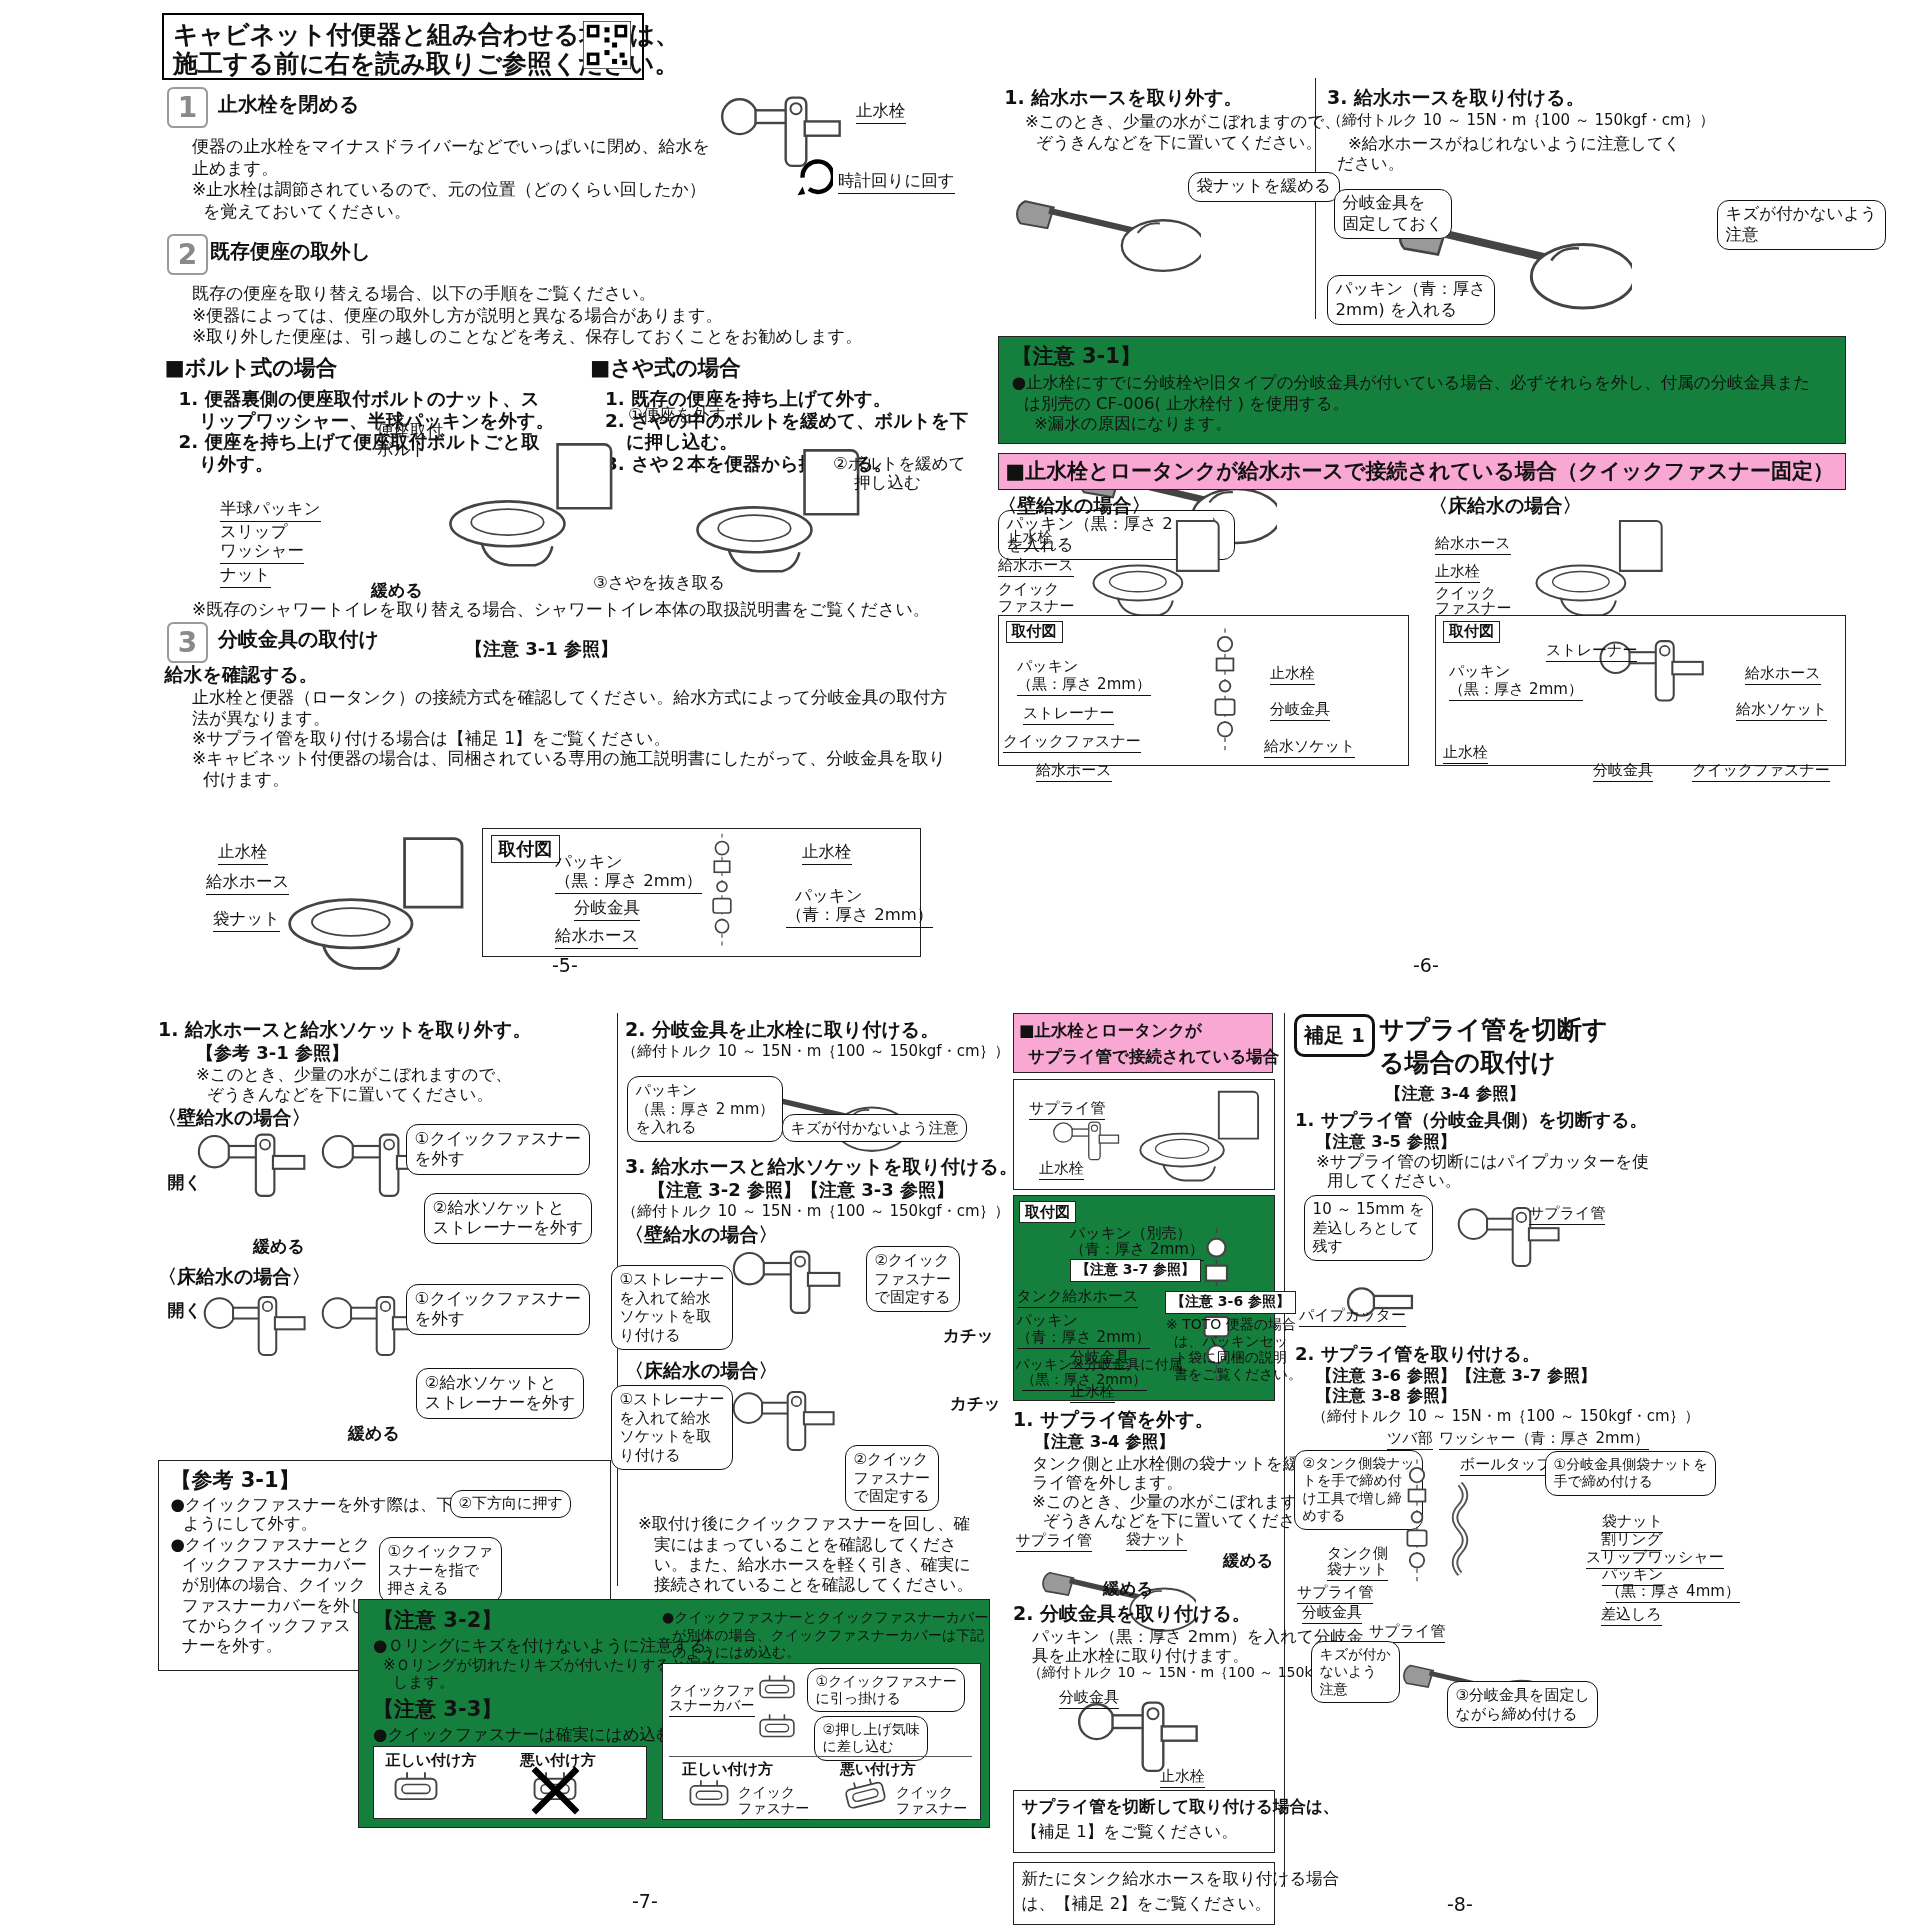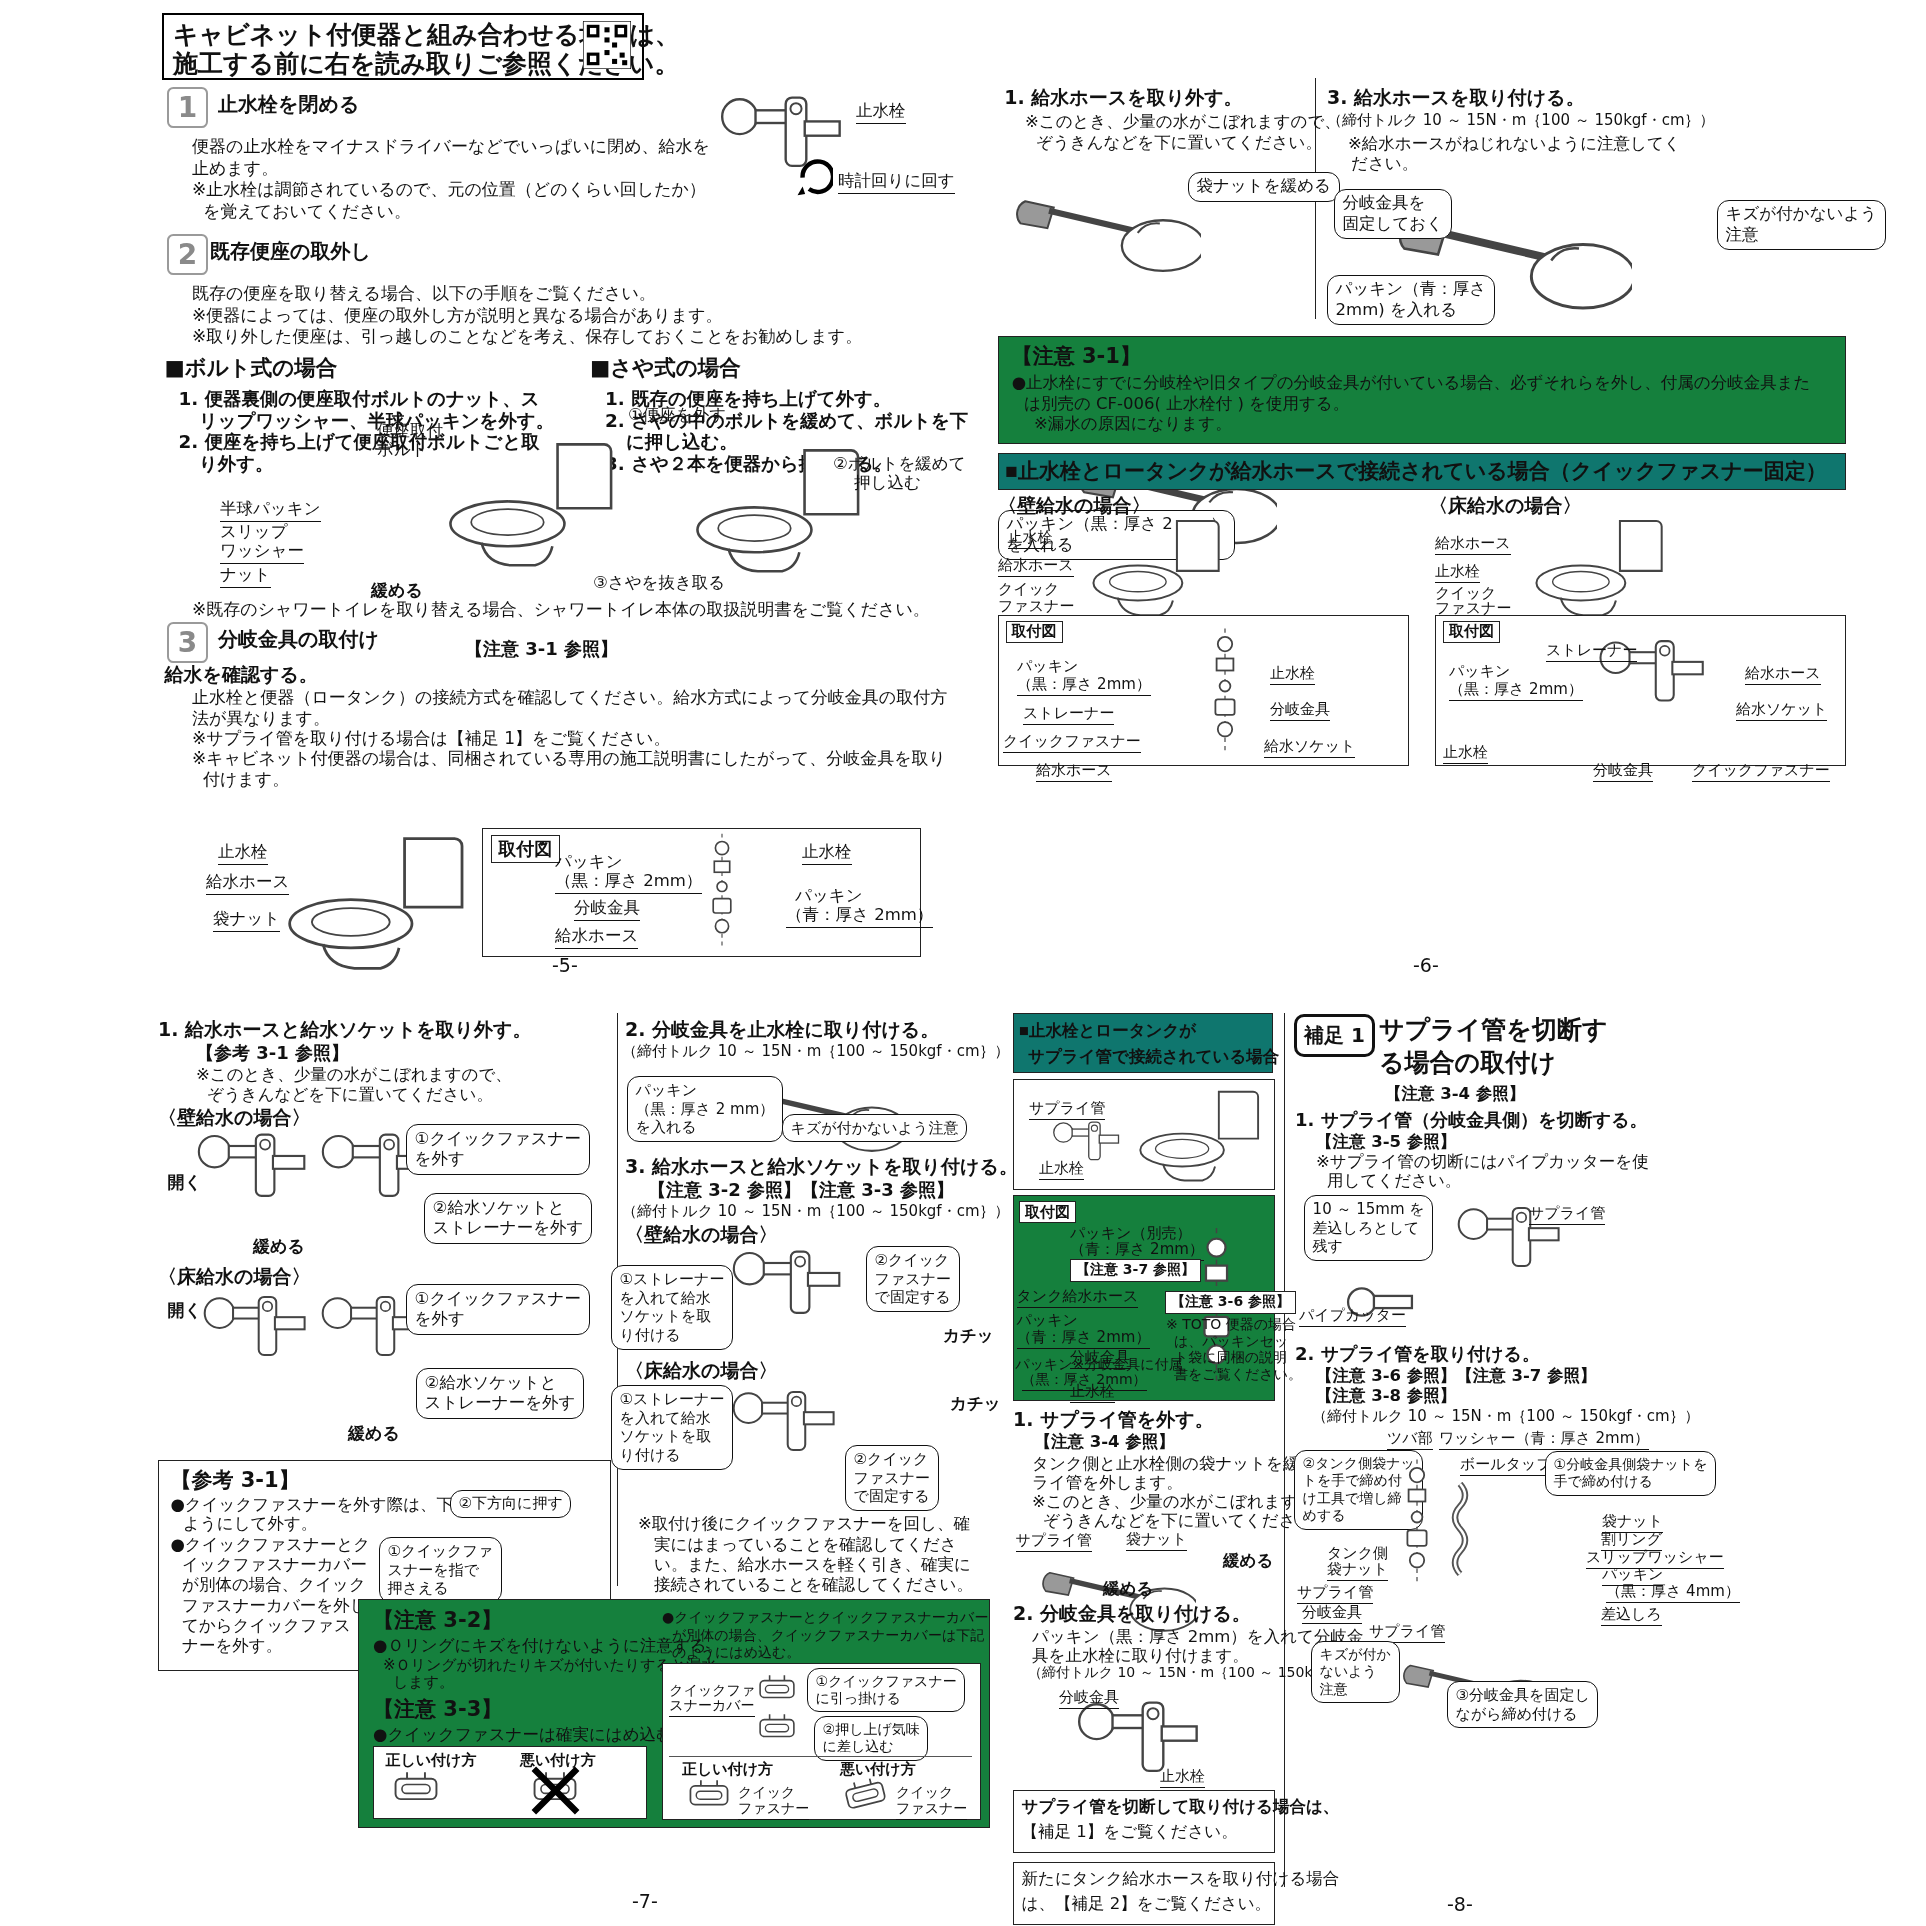--- a/index.html
+++ b/index.html
@@ -10,21 +10,21 @@
   .s22{font-size:14px;} .s24{font-size:15px;} .s26{font-size:16.5px;} .s27{font-size:17px;}
   .s24b{font-size:15px;font-weight:bold;} .s26b{font-size:16.5px;font-weight:bold;}
   .s28b{font-size:18px;font-weight:bold;} .s29b{font-size:18.4px;font-weight:bold;}
   .s30b{font-size:19px;font-weight:bold;} .s33b{font-size:21px;font-weight:bold;}
   .s34b{font-size:21.5px;font-weight:bold;} .s40b{font-size:25px;font-weight:bold;}
   .s44b{font-size:20px;font-weight:bold;}
   .ul{border-bottom:1.3px solid #111;padding-bottom:1.3px;}
   .hdrbox{border:2.5px solid #000;background:#fff;}
   .badge{border:2.5px solid #9a9a9a;border-radius:6.3px;color:#8a8a8a;
          font-size:28px;font-weight:bold;text-align:center;background:#fff;}
-  .bar{background:#0f766e;border:1.3px solid #222;font-weight:bold;font-family:Liberation Mono, monospace;}
+  .bar{background:#f9a8d4;border:1.3px solid #222;font-weight:bold;}
   .graybox{background:#15803d;border:1.9px solid #222;text-decoration:underline;}
   .wbox{border:1.9px solid #222;background:#fff;}
   .tab{border:1.9px solid #222;background:#fff;font-weight:bold;font-size:18px;padding:1.3px 6.3px;}
   .tabsm{border:1.3px solid #222;background:#fff;font-weight:bold;font-size:15px;padding:0.6px 5px;}
   .co{position:absolute;border:1.9px solid #111;border-radius:12px;background:#fff;
       padding:3.8px 7.6px;font-size:16.5px;line-height:1.25;}
   .co .ln{white-space:nowrap;}
   .co24{font-size:15px;} .co22{font-size:14px;}
   .refbox{border:1.3px solid #222;background:#fff;font-weight:bold;padding:1.3px 5px;}
   .vline{position:absolute;border-left:1.3px solid #222;}
@@ -218,21 +218,21 @@
         <use href="#wrenchhand"></use>
       </svg>
   <div class="co" style="left:0px;top:500px">
     <div class="ln">パッキン（黒：厚さ 2 mm）</div>
     <div class="ln">を入れる</div>
   </div>
 
   <span class="ab s30b" style="left:329px;top:75px">3. 給水ホースを取り付ける。</span>
   <span class="ab s24" style="left:329px;top:101px">（締付トルク 10 ～ 15N・m｛100 ～ 150kgf・cm｝）</span>
   <span class="ab s26" style="left:350px;top:123px">※給水ホースがねじれないように注意してく</span>
-  <span class="ab s26" style="left:353px;top:143px">ださい。</span>
+  <span class="ab s26" style="left:339px;top:143px">ださい。</span>
   <svg class="ab" style="left:393px;top:171px" width="241" height="139" viewBox="0 0 240 140">
         <use href="#wrenchhand"></use>
       </svg>
   <div class="co" style="left:336px;top:179px">
     <div class="ln">分岐金具を</div>
     <div class="ln">固定しておく</div>
   </div>
   <div class="co" style="left:719px;top:190px">
     <div class="ln">キズが付かないよう</div>
     <div class="ln">注意</div>

